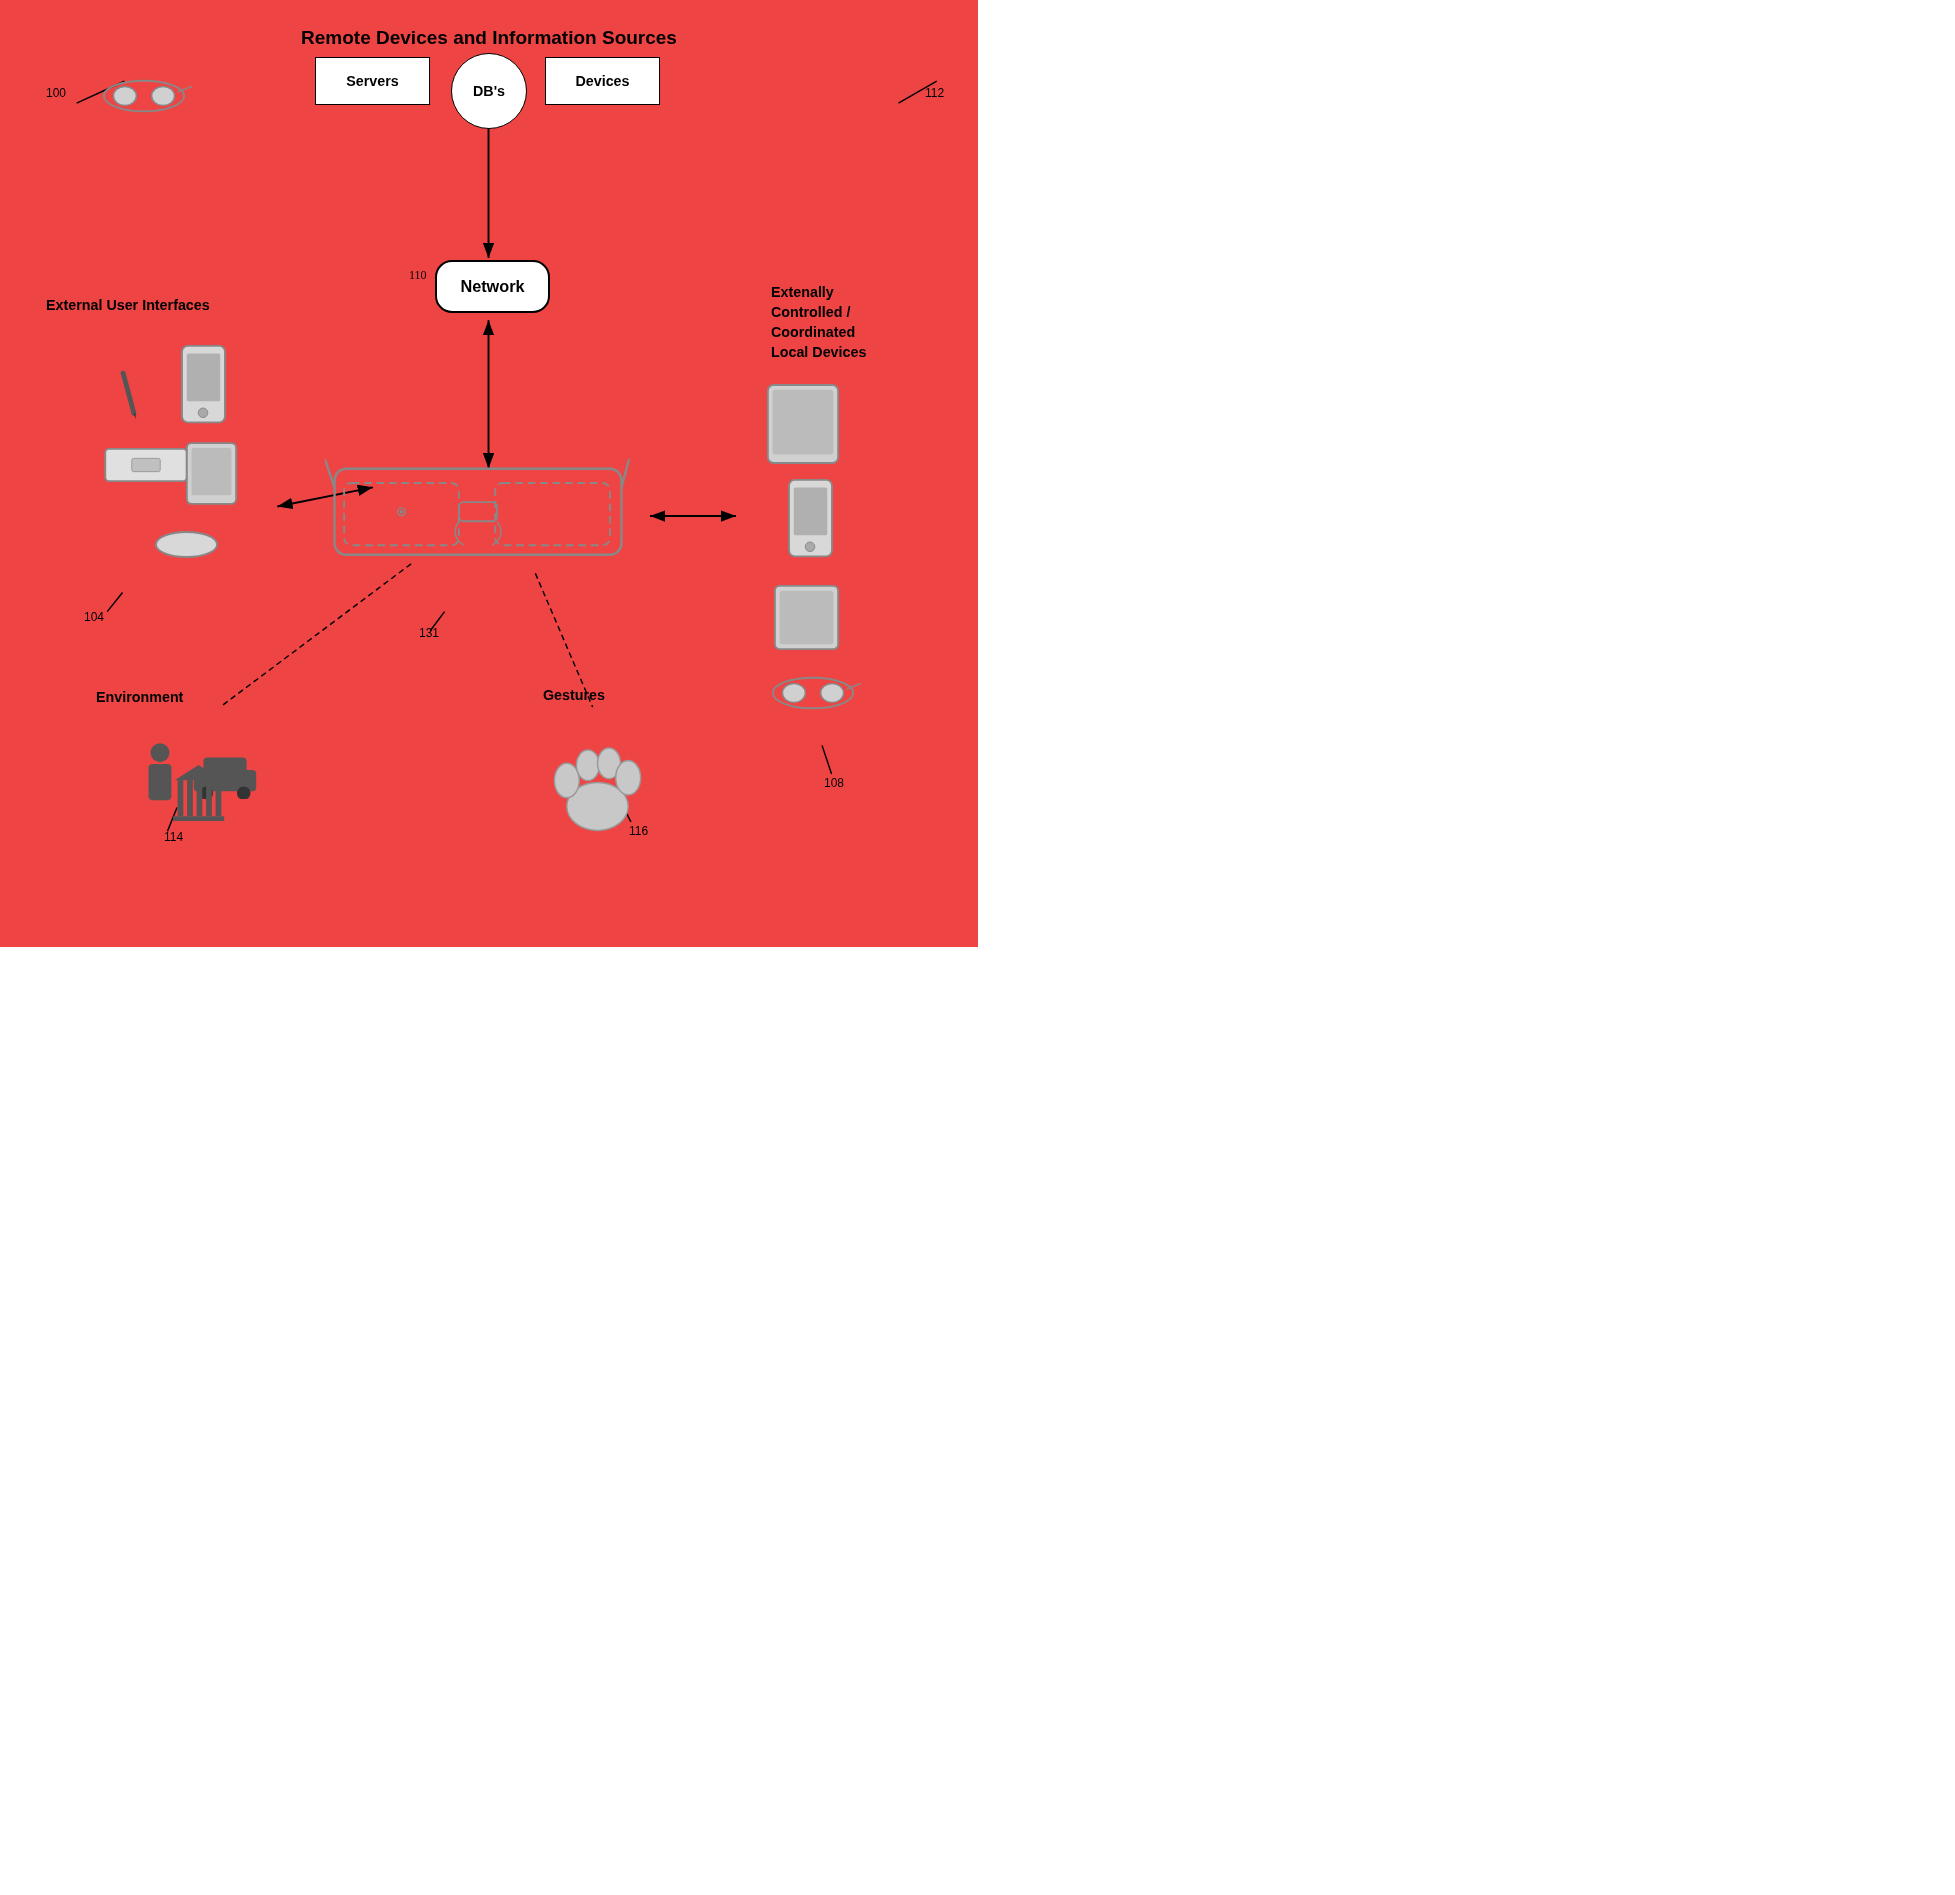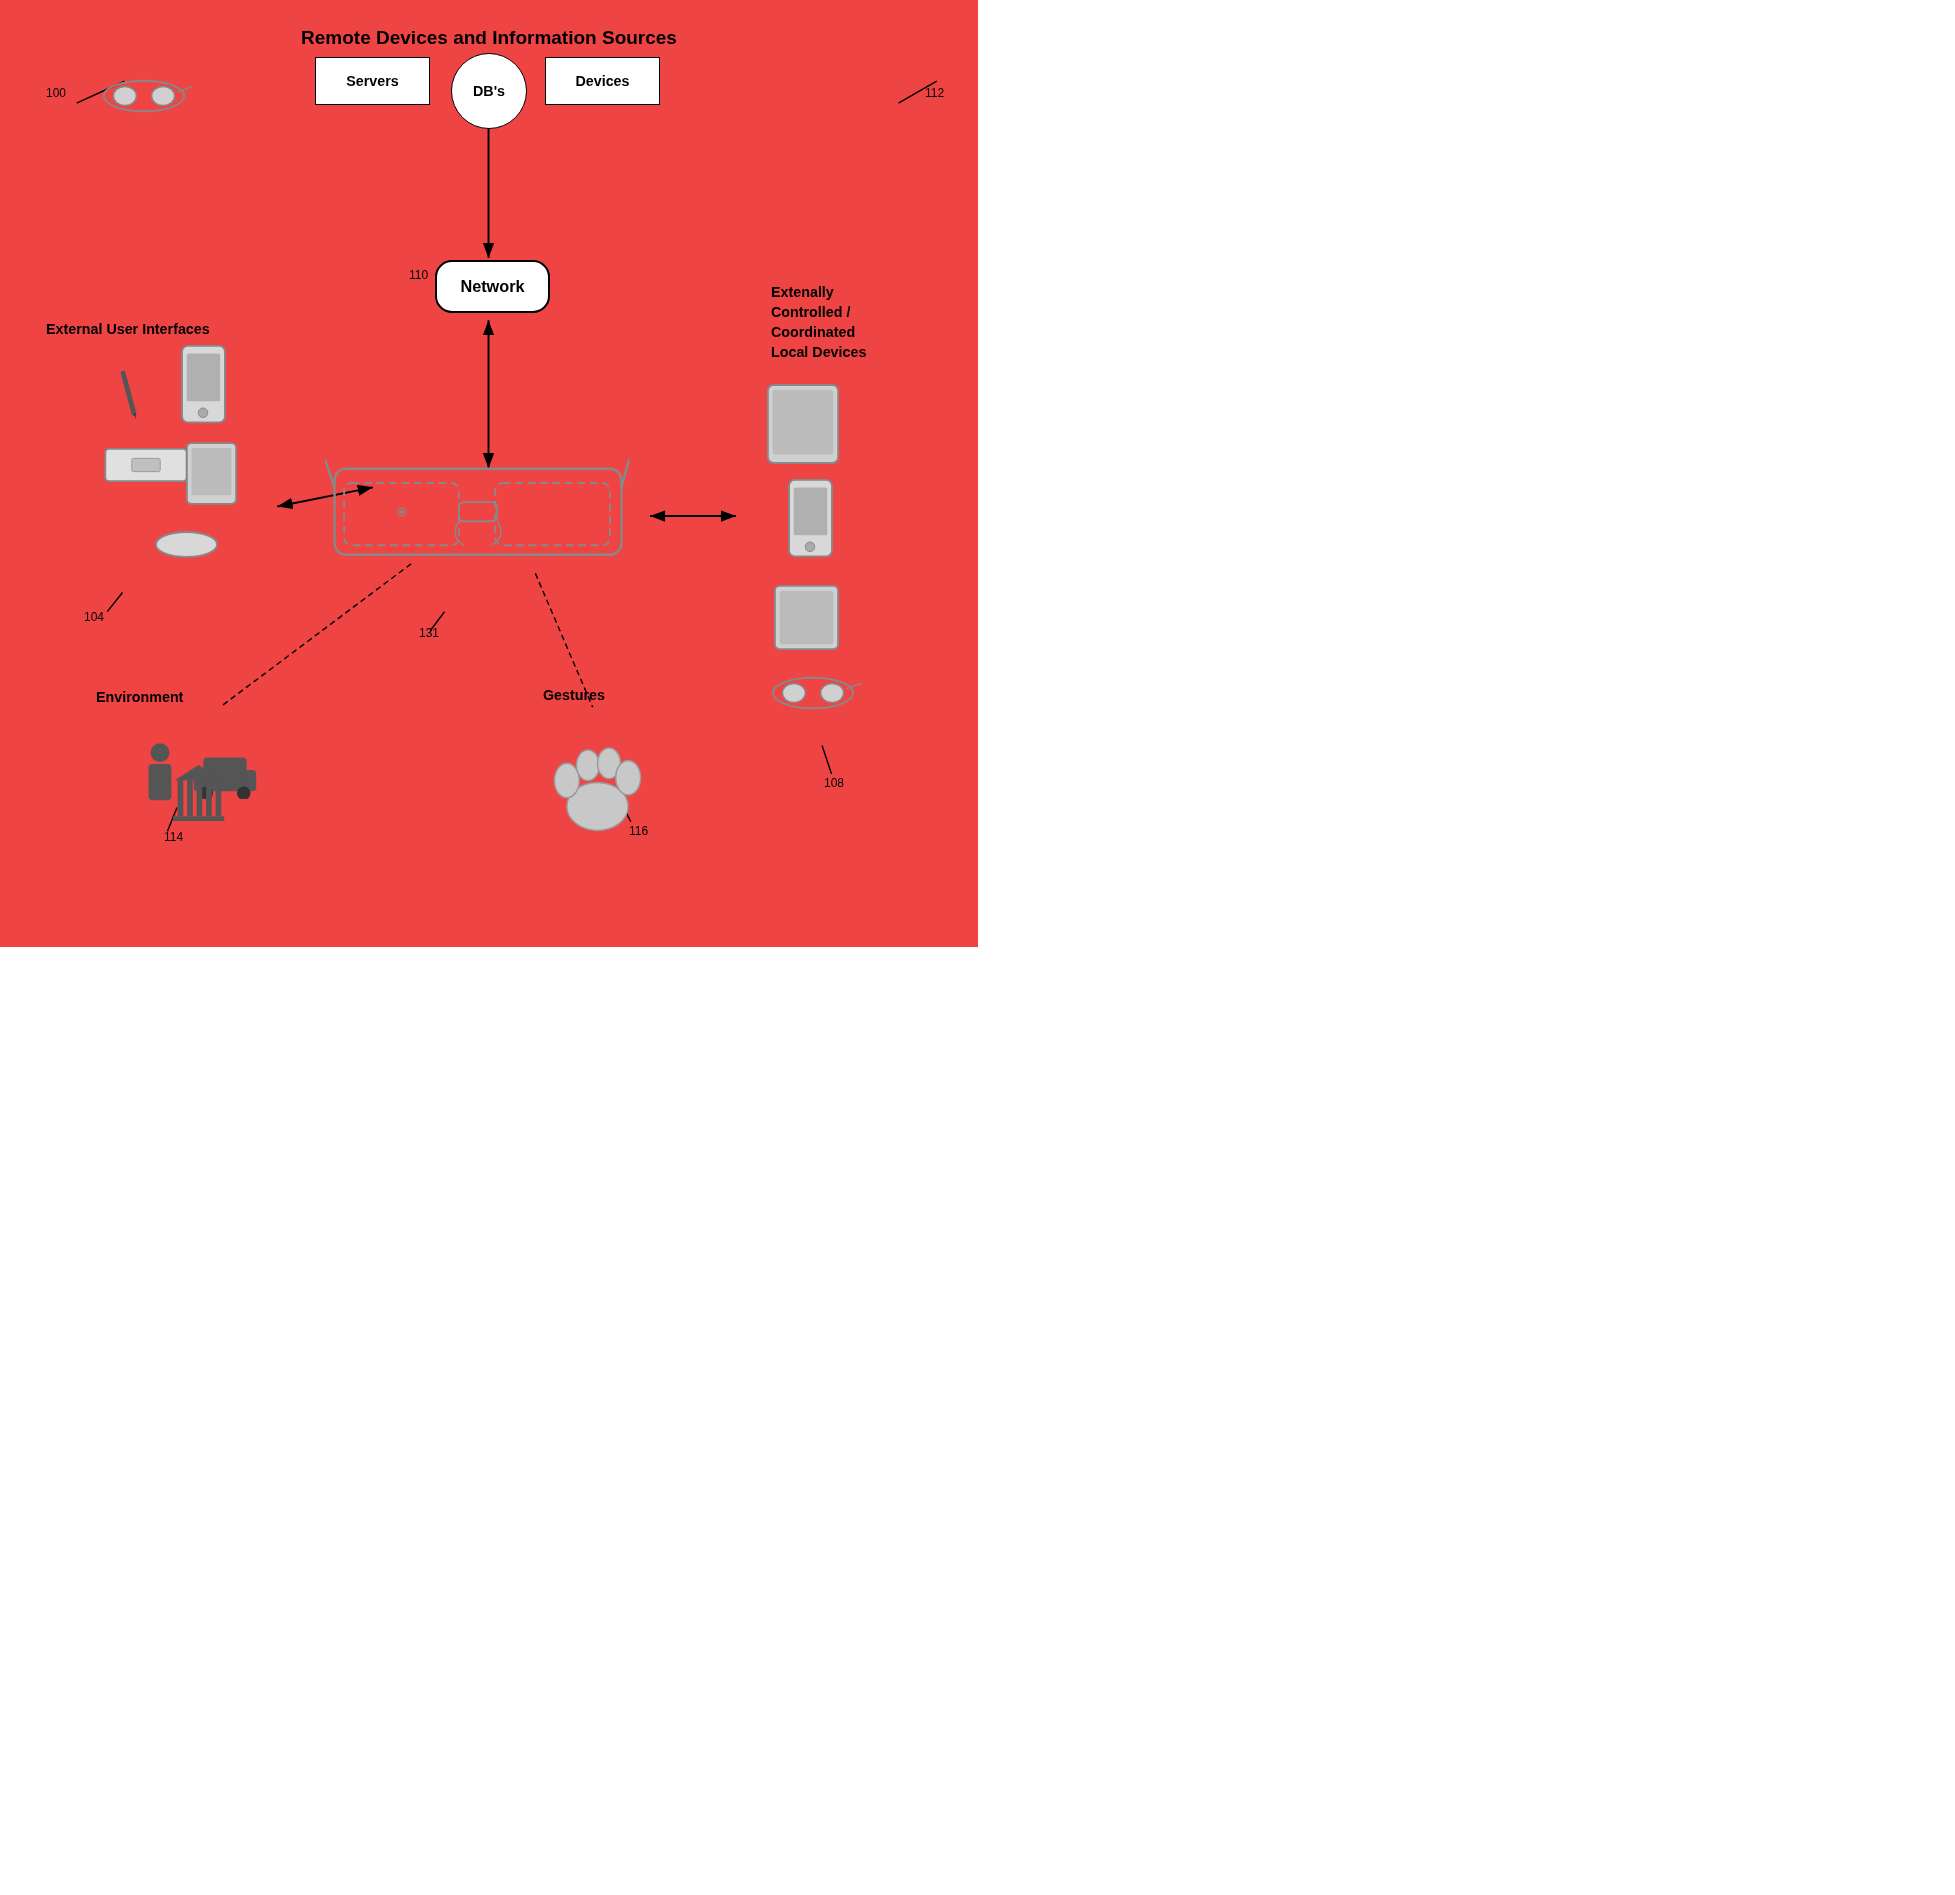--- a/index.html
+++ b/index.html
@@ -163,23 +163,23 @@
   </div>
 
   <div class="top-box" style="top:57px; left:545px; width:115px; height:48px;">
     <span>Devices</span>
   </div>
 
   <div class="network-box" style="top:260px; left:435px; width:115px; height:53px;">
     <span>Network</span>
   </div>
 
-  <div class="ref-num" style="top:268px; left:409px;">110</div>
-
-  <div class="section-label" style="top:296px; left:46px;margin-top:24px;">
+  <div class="ref-num" style="top:268px; left:409px;font-family:Liberation Serif, serif;">110</div>
+
+  <div class="section-label" style="top:296px; left:46px;">
     <span>External User Interfaces</span>
   </div>
 
   <div class="section-label" style="top:282px; left:755px; line-height:1.4;margin-left:16px;">
     Extenally<br>Controlled /<br>Coordinated<br>Local Devices
   </div>
 
   <div style="position:absolute; top:368px; left:115px;">
     <svg width="29" height="53" viewBox="0 0 30 55">
       <rect x="12" y="2" width="5" height="48" rx="2" fill="#555" transform="rotate(-15 15 28)"></rect>

